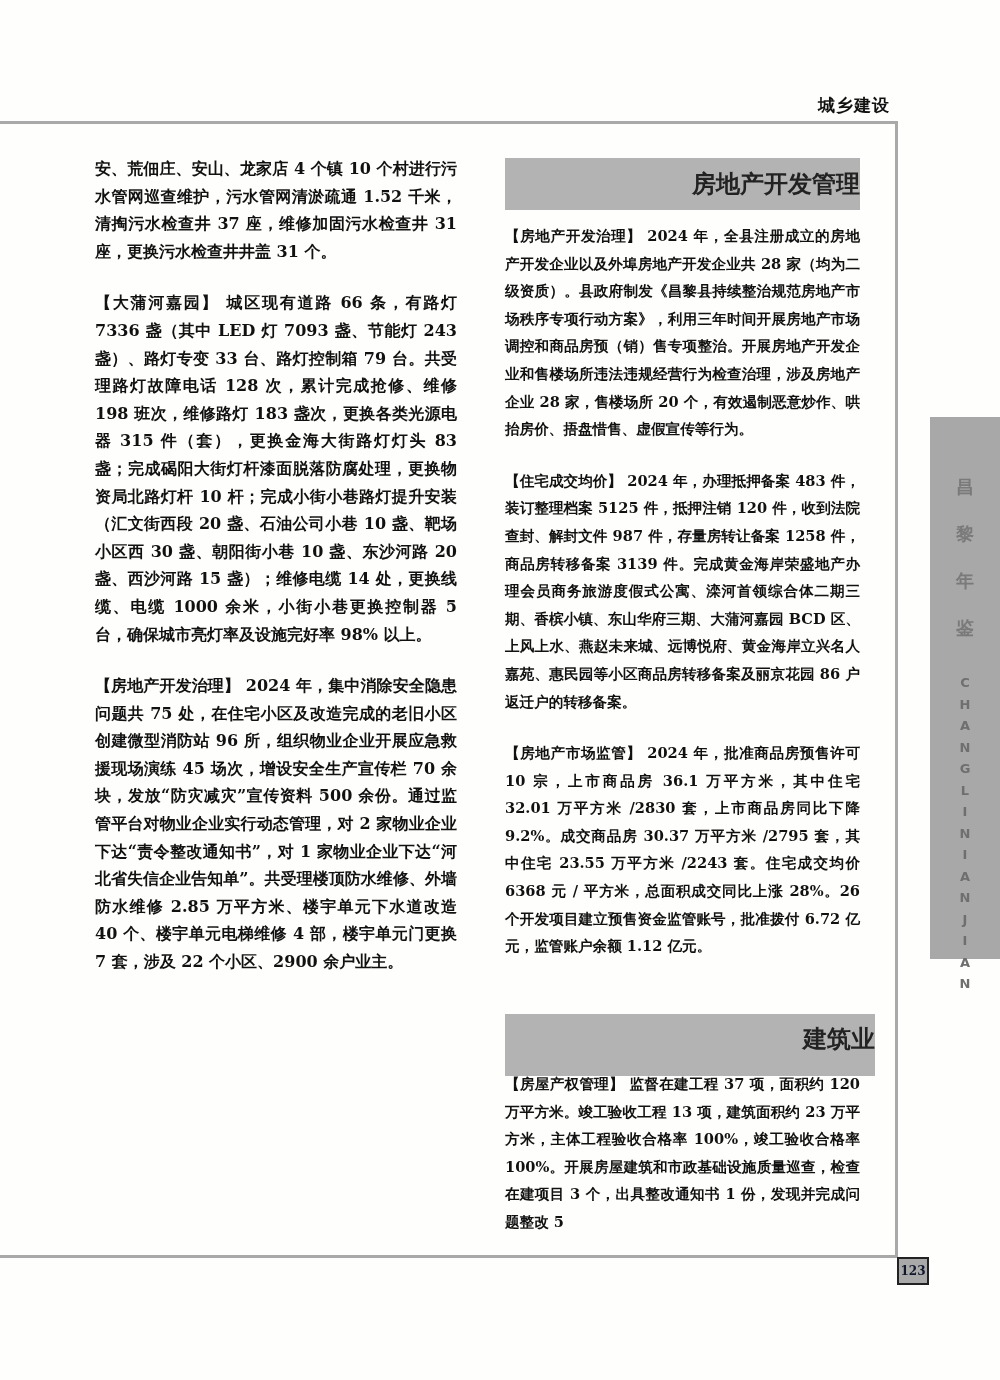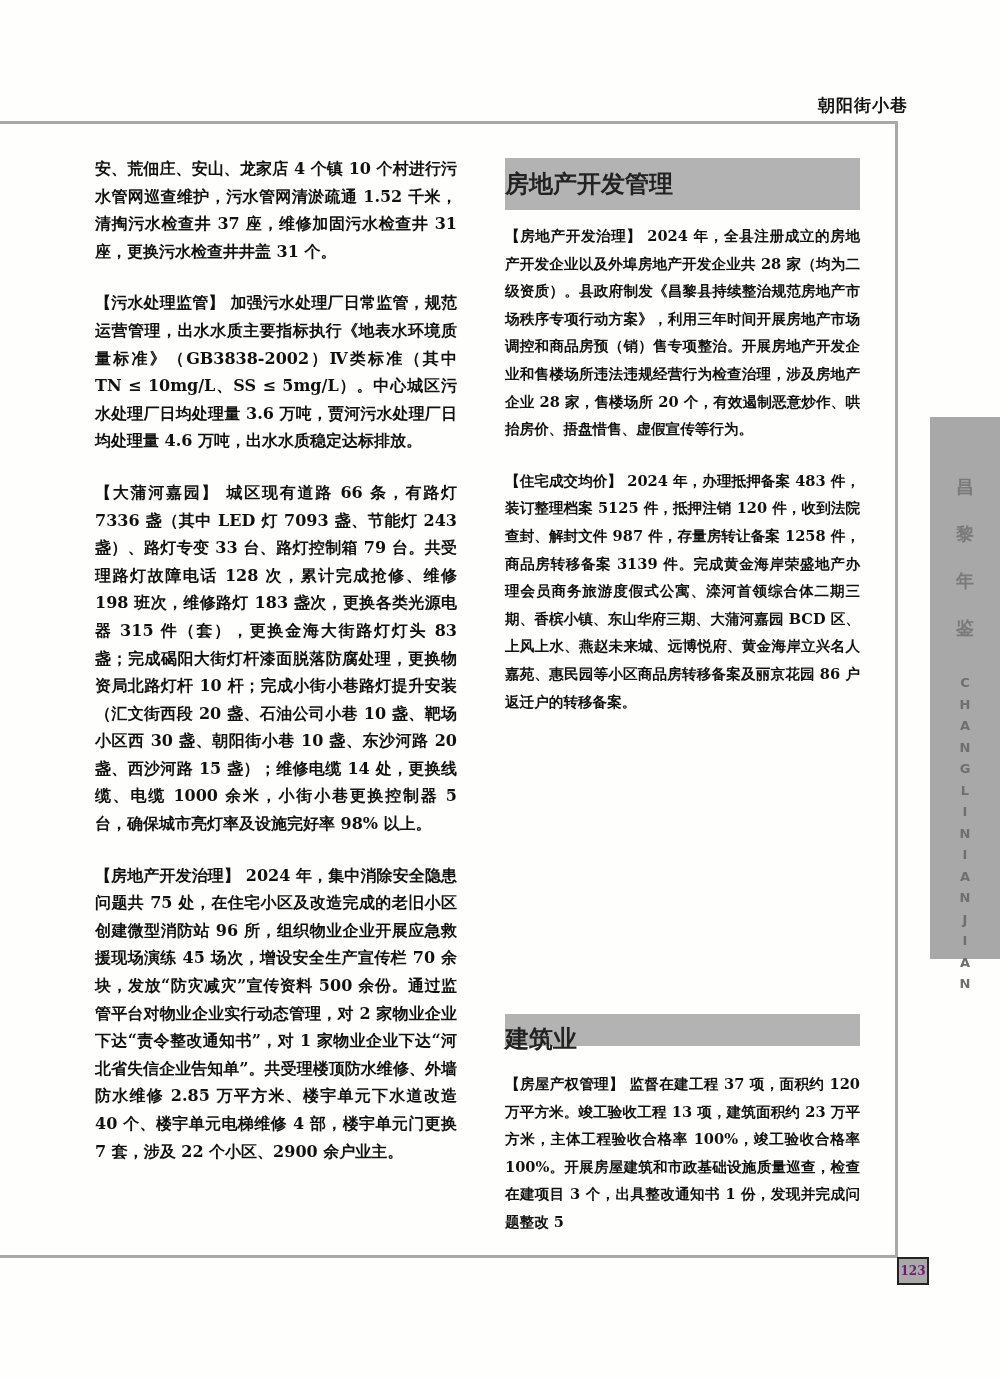--- a/index.html
+++ b/index.html
@@ -21,73 +21,73 @@
     position: absolute; top: 1255px; left: 0; width: 898px; height: 3px; background: #a9a9a9;
   }
   .col {
     position: absolute; font-size: 16px; line-height: 27.6px; font-weight: bold; text-align: justify;
   }
   .col-left { left: 95px; top: 155px; width: 362px; }
   .para { margin: 0; text-indent: 0; }
   .para + .para { margin-top: 20px; }
   .para-title { font-weight: bold; margin-top: 20px; }
   .banner {
-    position: absolute; left: 505px; width: 355px; background: #b3b3b3; text-align: left;
+    position: absolute; left: 505px; width: 355px; background: #b3b3b3; text-align: right;
     font-family: "DejaVu Sans", sans-serif; font-weight: bold; color: #222; font-size: 24px;
   }
   .banner-1 { top: 158px; height: 52px; line-height: 52px; }
-  .banner-2 { top: 1014px; height: 32px; line-height: 50px; }
+  .banner-2 { top: 1014px; height: 62px; line-height: 50px; padding-left: 15px; }
   .rblock { position: absolute; left: 505px; width: 355px; font-size: 14.6px; line-height: 27.6px; font-weight: bold; text-align: justify; }
   .side-tab {
     position: absolute; left: 930px; top: 417px; width: 70px; height: 542px; background: #a8a8a8;
   }
   .side-cn {
     position: absolute; left: 0; width: 70px; text-align: center; color: #7a7a7a;
     font-family: "DejaVu Sans", sans-serif; font-weight: bold; font-size: 18px;
   }
   .side-en {
     position: absolute; left: 0; top: 255px; width: 70px; text-align: center; color: #6f6f6f;
     font-family: "DejaVu Sans", sans-serif; font-weight: bold; font-size: 13px; line-height: 21.5px;
   }
   .page-num {
     position: absolute; left: 897px; top: 1257px; width: 32px; height: 28px; background: #a9a9a9;
     border: 2px solid #222; box-sizing: border-box; text-align: center; line-height: 24px;
-    font-family: "DejaVu Serif", serif; font-weight: bold; font-size: 12px; color: #701a75;
+    font-family: "DejaVu Serif", serif; font-weight: bold; font-size: 12px; color: #0f172a;
   }
 </style>
 </head>
 <body>
 
-<div class="section-header">朝阳街小巷</div>
+<div class="section-header">城乡建设</div>
 <div class="frame-top"></div>
 <div class="frame-right"></div>
 <div class="frame-bottom"></div>
 
 <div class="col col-left">
   <p class="para">
     <span></span><span>安、荒佃庄、安山、龙家店 4 个镇 10 个村进行污水管网巡查维护，污水管网清淤疏通 1.52 千米，清掏污水检查井 37 座，维修加固污水检查井 31 座，更换污水检查井井盖 31 个。</span>
-  </p>
-  <p class="para" style="margin-top:24px">
-    <span class="para-title">【污水处理监管】</span><span> 加强污水处理厂日常监管，规范运营管理，出水水质主要指标执行《地表水环境质量标准》（GB3838-2002）Ⅳ类标准（其中 TN ≤ 10mg/L、SS ≤ 5mg/L）。中心城区污水处理厂日均处理量 3.6 万吨，贾河污水处理厂日均处理量 4.6 万吨，出水水质稳定达标排放。</span>
   </p>
   <p class="para" style="margin-top:24px">
     <span class="para-title">【大蒲河嘉园】</span><span> 城区现有道路 66 条，有路灯 7336 盏（其中 LED 灯 7093 盏、节能灯 243 盏）、路灯专变 33 台、路灯控制箱 79 台。共受理路灯故障电话 128 次，累计完成抢修、维修 198 班次，维修路灯 183 盏次，更换各类光源电器 315 件（套），更换金海大街路灯灯头 83 盏；完成碣阳大街灯杆漆面脱落防腐处理，更换物资局北路灯杆 10 杆；完成小街小巷路灯提升安装（汇文街西段 20 盏、石油公司小巷 10 盏、靶场小区西 30 盏、朝阳街小巷 10 盏、东沙河路 20 盏、西沙河路 15 盏）；维修电缆 14 处，更换线缆、电缆 1000 余米，小街小巷更换控制器 5 台，确保城市亮灯率及设施完好率 98% 以上。</span>
   </p>
   <p class="para" style="margin-top:24px">
     <span class="para-title">【房地产开发治理】</span><span> 2024 年，集中消除安全隐患问题共 75 处，在住宅小区及改造完成的老旧小区创建微型消防站 96 所，组织物业企业开展应急救援现场演练 45 场次，增设安全生产宣传栏 70 余块，发放“防灾减灾”宣传资料 500 余份。通过监管平台对物业企业实行动态管理，对 2 家物业企业下达“责令整改通知书”，对 1 家物业企业下达“河北省失信企业告知单”。共受理楼顶防水维修、外墙防水维修 2.85 万平方米、楼宇单元下水道改造 40 个、楼宇单元电梯维修 4 部，楼宇单元门更换 7 套，涉及 22 个小区、2900 余户业主。</span>
   </p>
 </div>
 
 <div class="banner banner-1">房地产开发管理</div>
 <div class="rblock" style="top:222px">
   <p class="para">
     <span class="para-title">【房地产开发治理】</span><span> 2024 年，全县注册成立的房地产开发企业以及外埠房地产开发企业共 28 家（均为二级资质）。县政府制发《昌黎县持续整治规范房地产市场秩序专项行动方案》，利用三年时间开展房地产市场调控和商品房预（销）售专项整治。开展房地产开发企业和售楼场所违法违规经营行为检查治理，涉及房地产企业 28 家，售楼场所 20 个，有效遏制恶意炒作、哄抬房价、捂盘惜售、虚假宣传等行为。</span>
   </p>
   <p class="para" style="margin-top:24px">
     <span class="para-title">【住宅成交均价】</span><span> 2024 年，办理抵押备案 483 件，装订整理档案 5125 件，抵押注销 120 件，收到法院查封、解封文件 987 件，存量房转让备案 1258 件，商品房转移备案 3139 件。完成黄金海岸荣盛地产办理会员商务旅游度假式公寓、滦河首领综合体二期三期、香槟小镇、东山华府三期、大蒲河嘉园 BCD 区、上风上水、燕赵未来城、远博悦府、黄金海岸立兴名人嘉苑、惠民园等小区商品房转移备案及丽京花园 86 户返迁户的转移备案。</span>
+  </p>
+  <p class="para" style="margin-top:24px">
+    <span class="para-title">【房地产市场监管】</span><span> 2024 年，批准商品房预售许可 10 宗，上市商品房 36.1 万平方米，其中住宅 32.01 万平方米 /2830 套，上市商品房同比下降 9.2%。成交商品房 30.37 万平方米 /2795 套，其中住宅 23.55 万平方米 /2243 套。住宅成交均价 6368 元 / 平方米，总面积成交同比上涨 28%。26 个开发项目建立预售资金监管账号，批准拨付 6.72 亿元，监管账户余额 1.12 亿元。</span>
   </p>
 </div>
 
 <div class="banner banner-2">建筑业</div>
 <div class="rblock" style="top:1070px">
   <p class="para">
     <span class="para-title">【房屋产权管理】</span><span> 监督在建工程 37 项，面积约 120 万平方米。竣工验收工程 13 项，建筑面积约 23 万平方米，主体工程验收合格率 100%，竣工验收合格率 100%。开展房屋建筑和市政基础设施质量巡查，检查在建项目 3 个，出具整改通知书 1 份，发现并完成问题整改 5</span>
   </p>
 </div>
 

